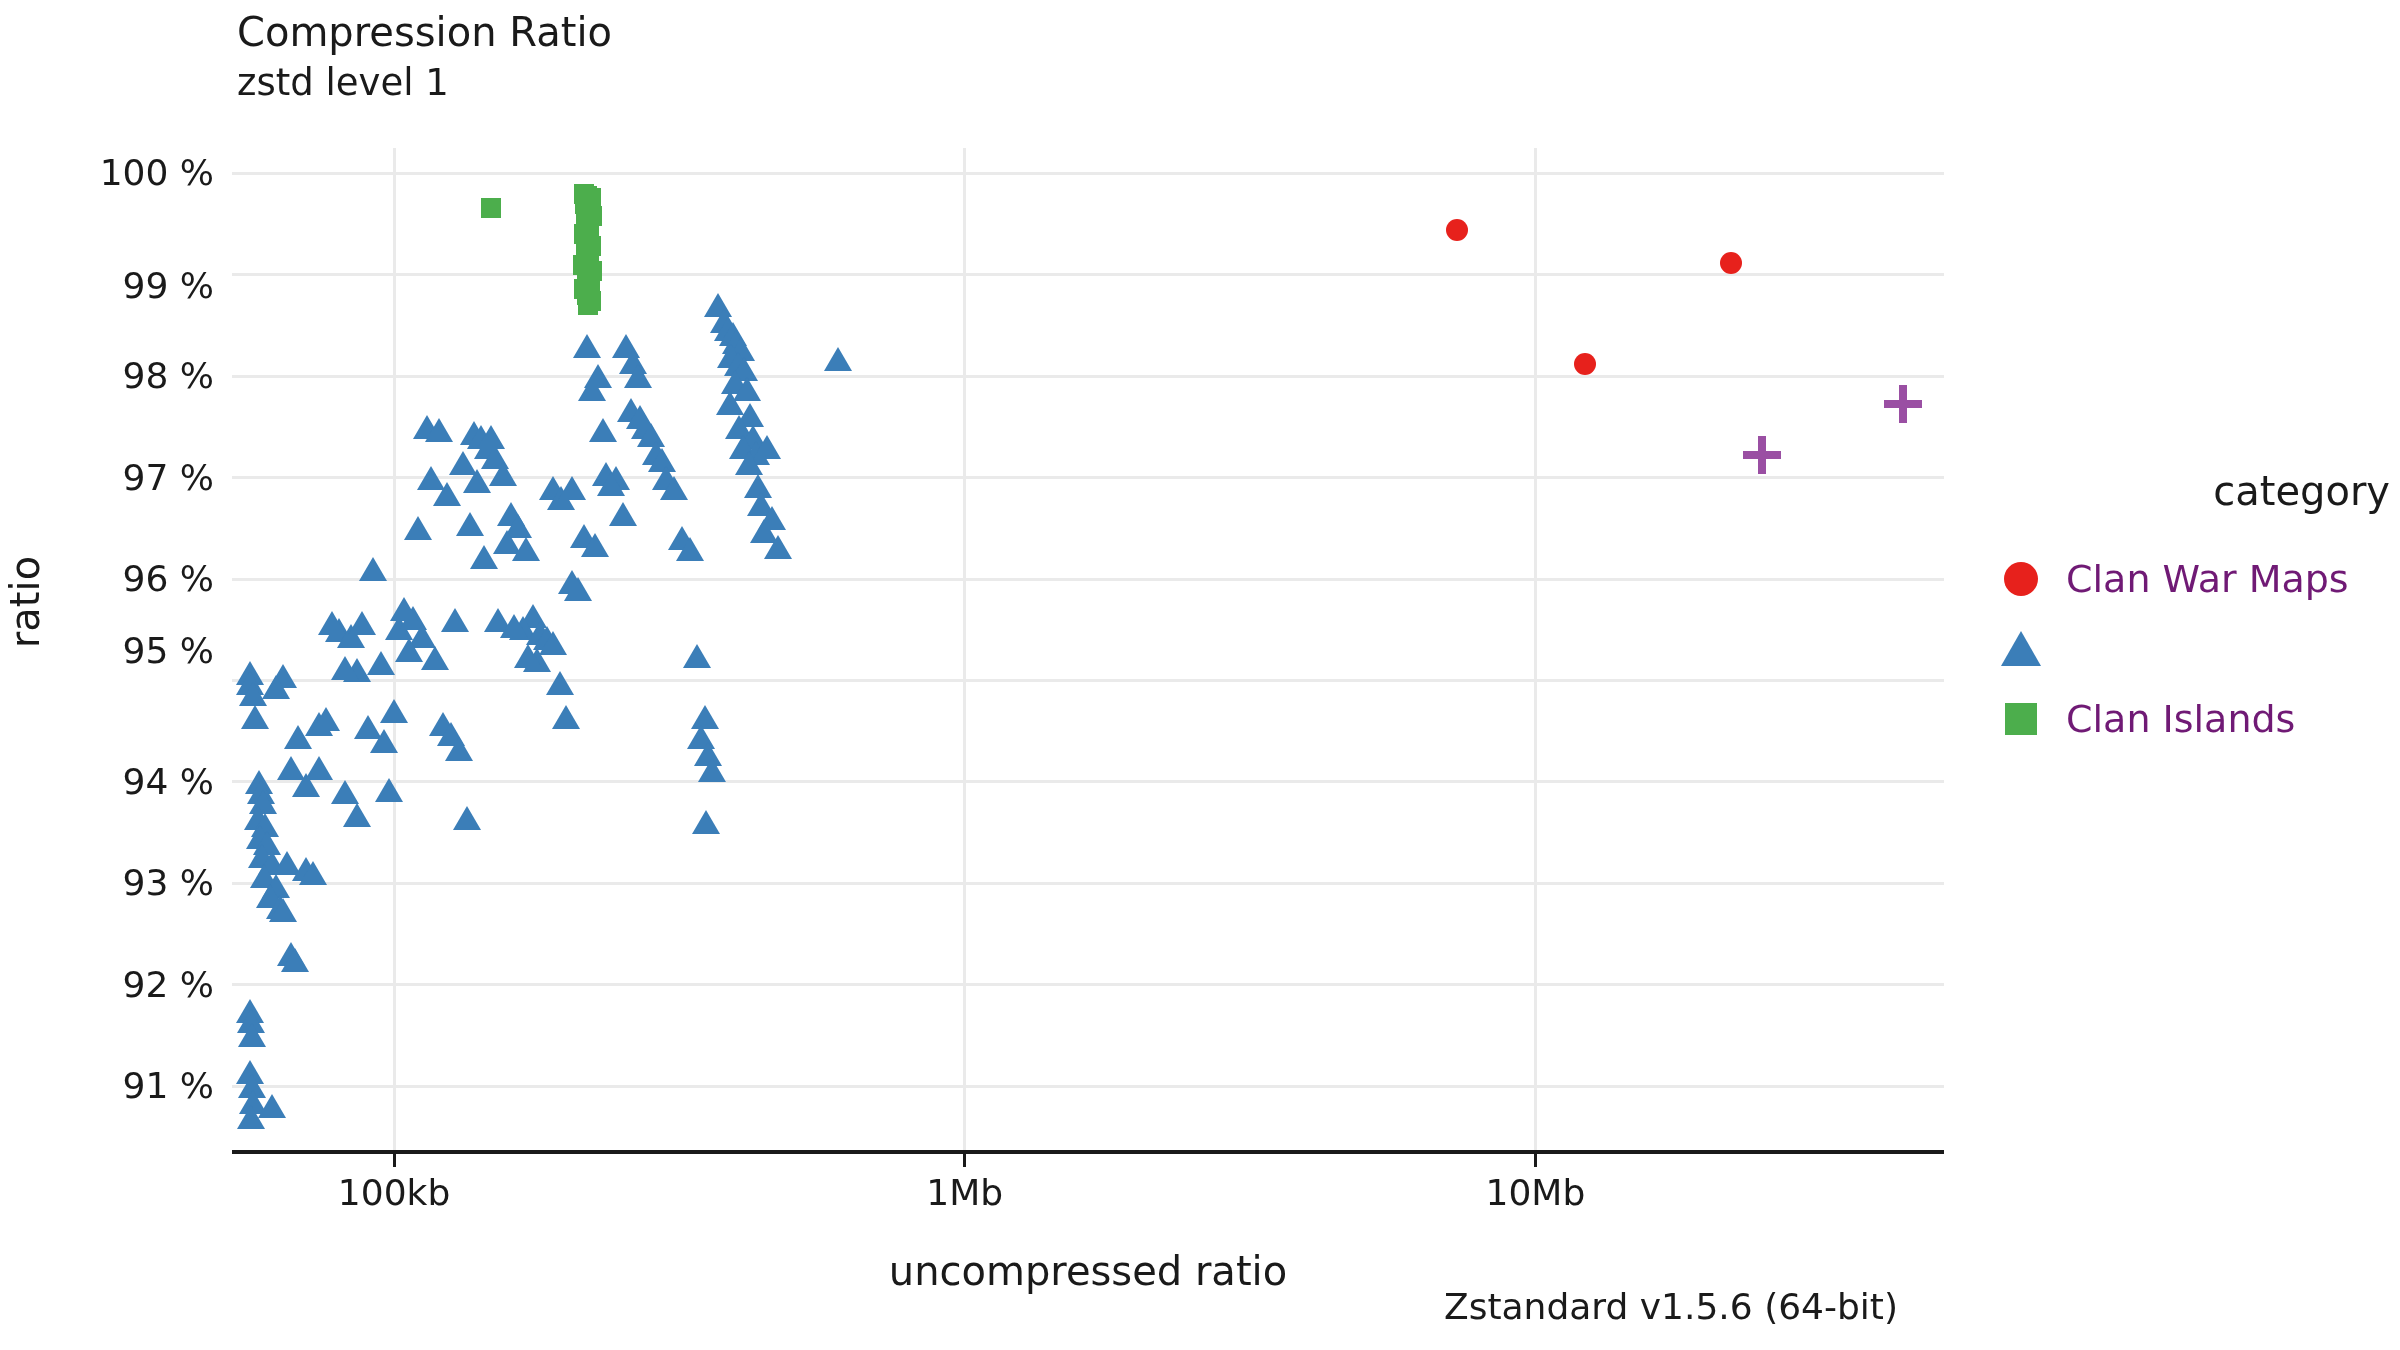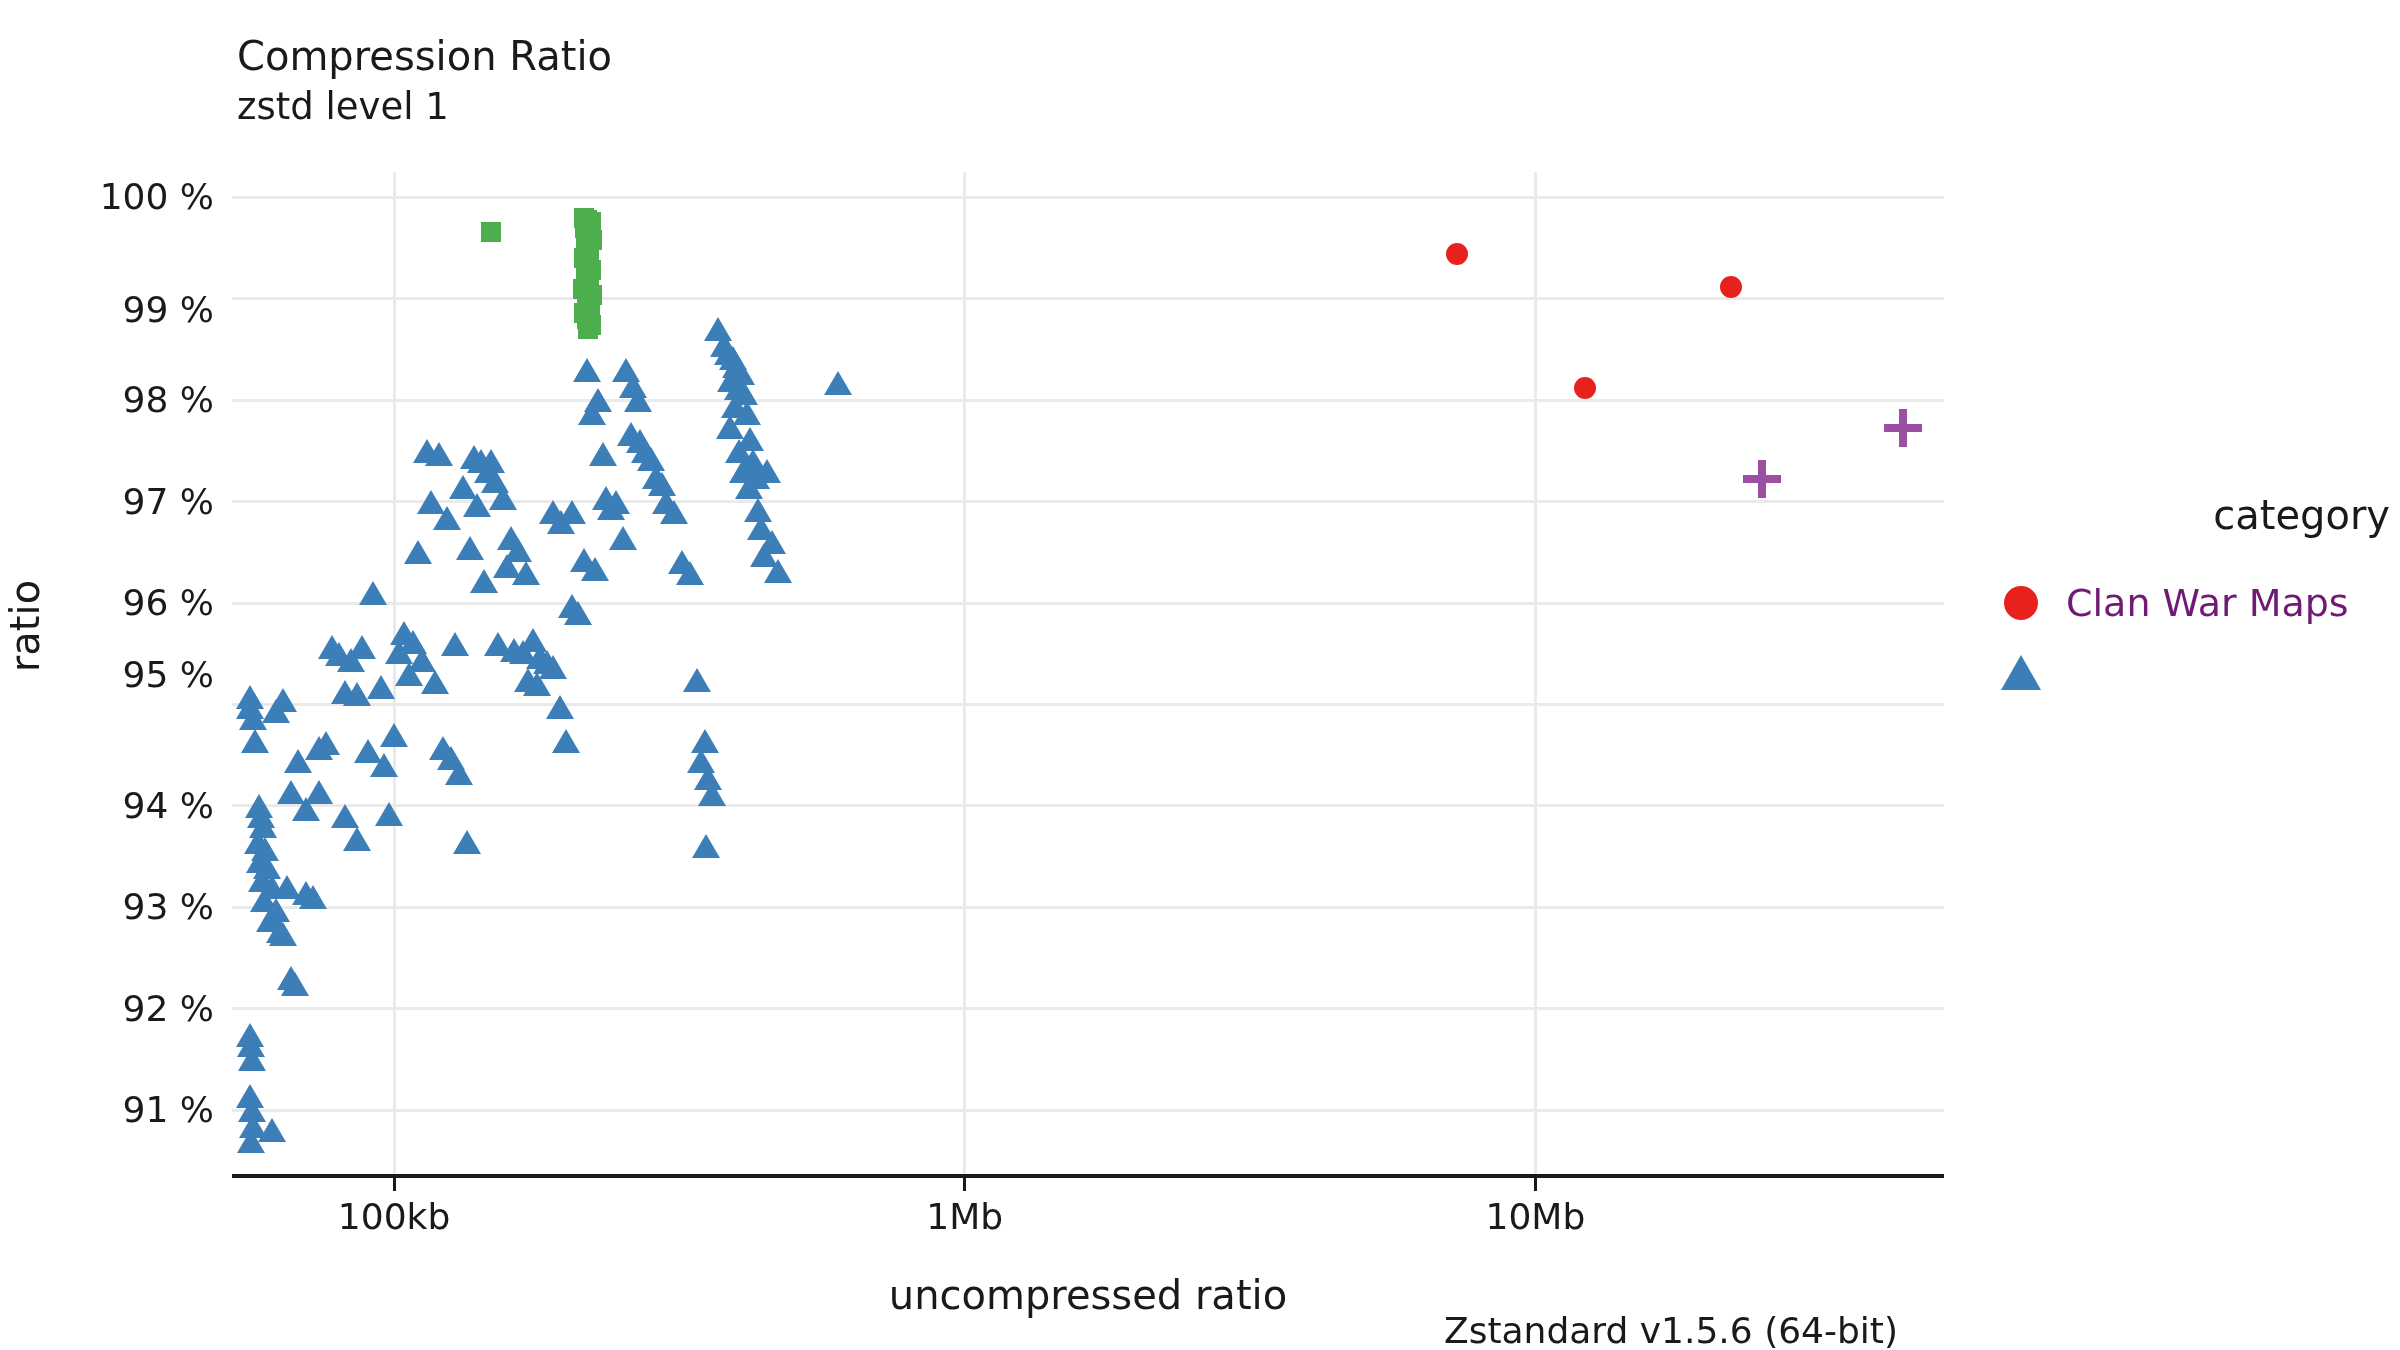--- a/index.html
+++ b/index.html
@@ -14,21 +14,20 @@
     color: #000000;
     overflow: hidden;
     position: relative;
   }
 
   #figure {
     position: absolute;
     inset: 0;
     width: 2400px;
     height: 1142px;
-    margin-top: 24px;
   }
 
   
   #chart-title {
     position: absolute;
     left: 237px;
     top: 8px;
     font-size: 40px;
     line-height: 48px;
     color: #1a1a1a;
@@ -502,16 +501,22 @@
           <span class="legend-key" style="color: rgb(231, 33, 28);">
             <span class="key-circle" style="background: rgb(231, 33, 28);"></span>
           </span>
           <span class="legend-label">Clan War Maps</span>
         </div>
         <div class="legend-item">
           <span class="legend-key" style="color: rgb(59, 126, 184);">
             <span class="key-triangle"></span>
           </span>
         </div>
+        <div class="legend-item">
+          <span class="legend-key" style="color: rgb(76, 174, 76);">
+            <span class="key-square" style="background: rgb(76, 174, 76);"></span>
+          </span>
+          <span class="legend-label">Clan Islands</span>
+        </div>
       </div>
   </div>
 
 </div>
 
 </body></html>

